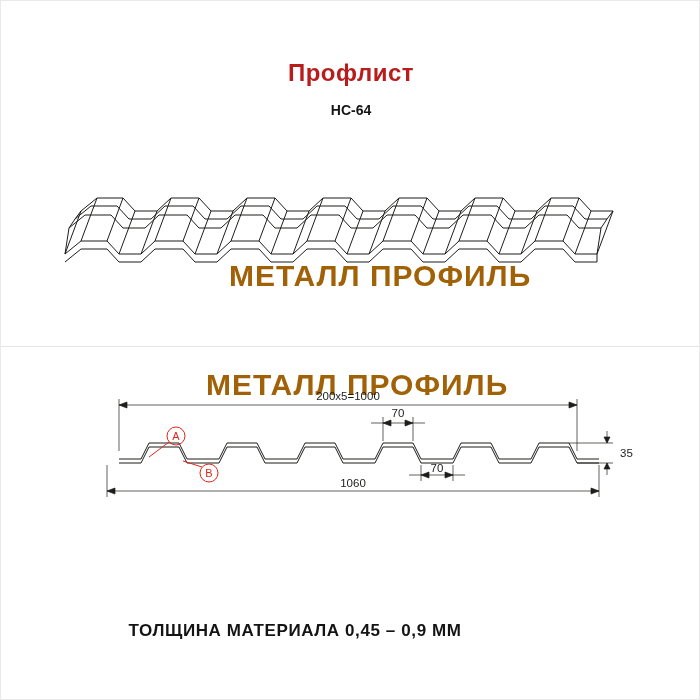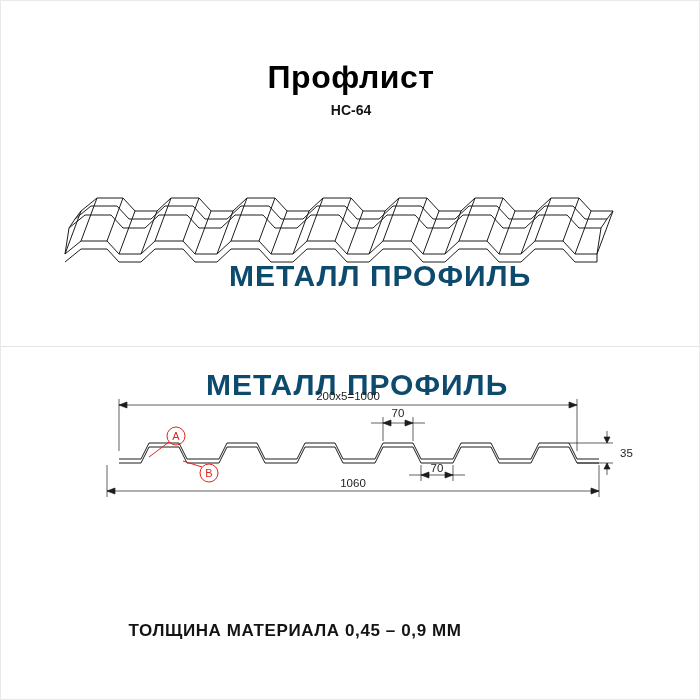--- a/index.html
+++ b/index.html
@@ -20,24 +20,24 @@
     height: 700px;
     box-sizing: border-box;
     border: 1px solid #e9e9e9;
   }
   .title {
     position: absolute;
     top: 58px;
     left: 0;
     width: 700px;
     text-align: center;
-    font-size: 32px;
+    font-size: 24px;
     font-weight: bold;
     letter-spacing: 0.5px;
-    color: #000000;
+    color: #b91c1c;
   }
   .subtitle {
     position: absolute;
     top: 101px;
     left: 0;
     width: 700px;
     text-align: center;
     font-size: 14px;
     font-weight: bold;
     color: #141414;
@@ -72,21 +72,21 @@
     text-align: center;
     font-size: 17px;
     font-weight: bold;
     letter-spacing: 0.6px;
     color: #141414;
   }
   
   .wm {
     position: absolute;
     pointer-events: none;
-    color: #0c4a6e;
+    color: #a16207;
     font-weight: bold;
     white-space: nowrap;
     font-size: 30px;
     letter-spacing: 1px;
   }
   .wm1 { top: 258px; left: 228px; }
   .wm2 { top: 367px; left: 205px; }
   svg { display: block; overflow: visible; }
   .ln { fill: none; stroke: #1d1d1b; stroke-width: 1; }
   .dim { fill: none; stroke: #1d1d1b; stroke-width: 0.7; }

